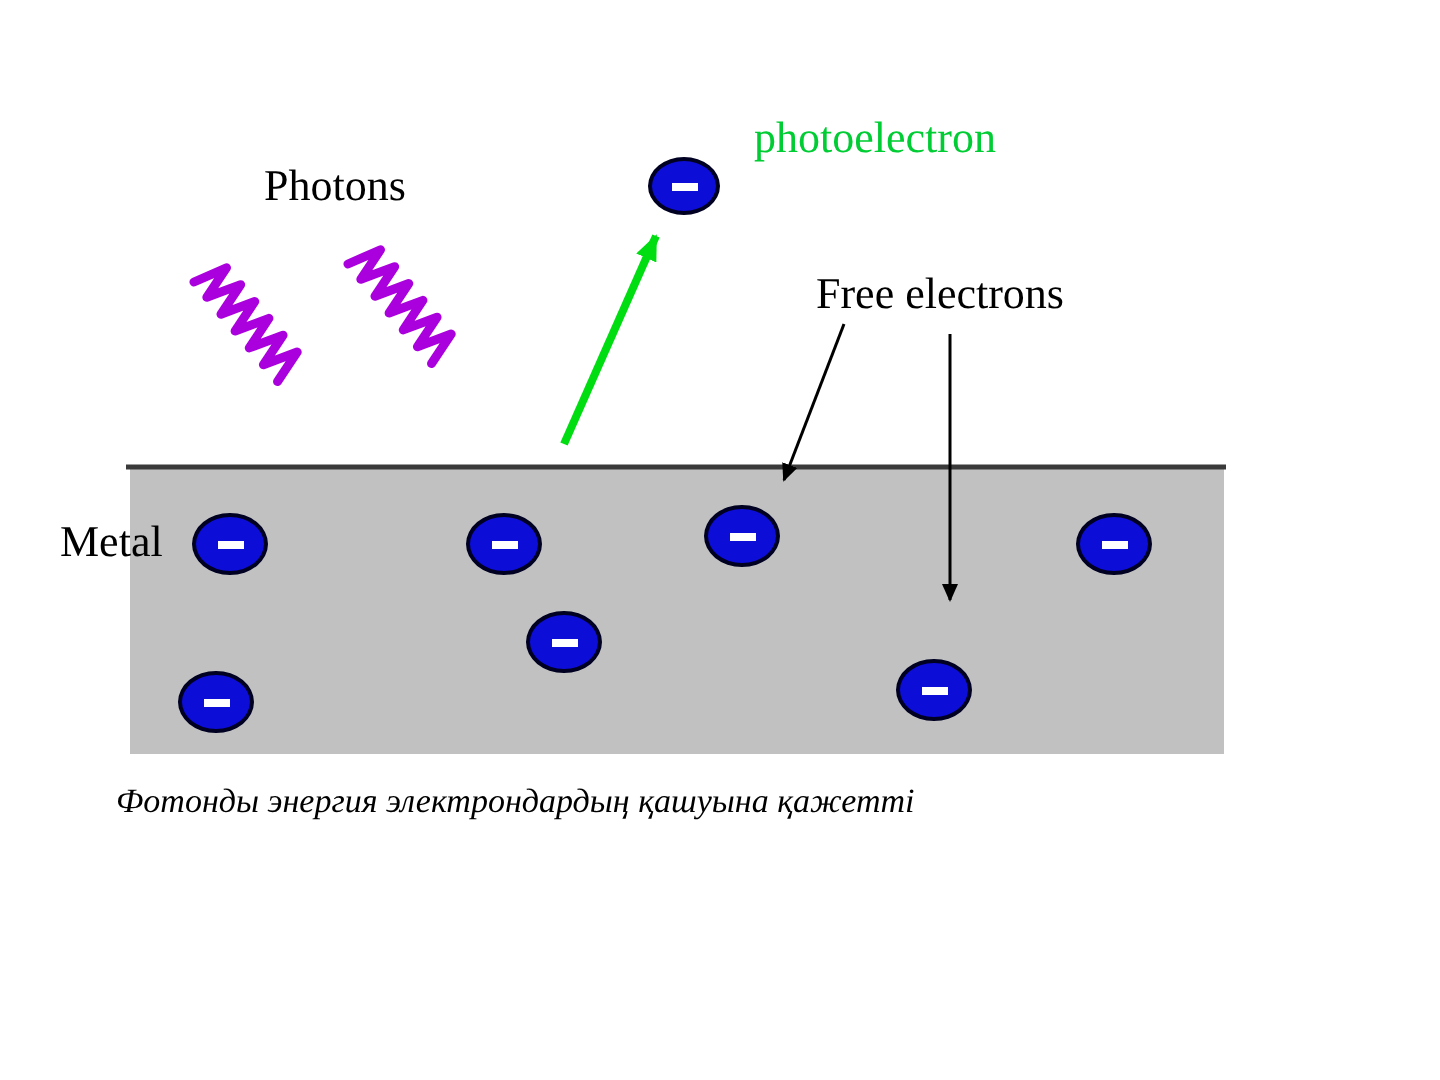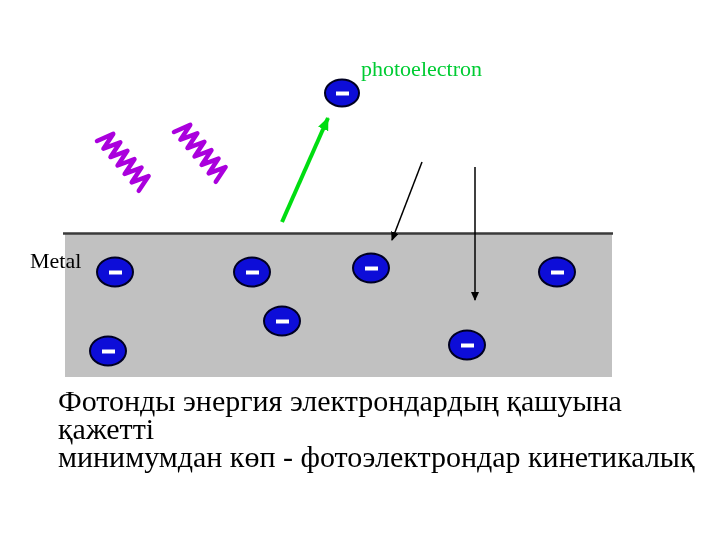--- a/index.html
+++ b/index.html
@@ -12,41 +12,42 @@
   }
   .overlay { position: absolute; left: 0; top: 0; }
   .label {
     position: absolute;
     color: #000000;
     font-size: 22px;
     line-height: 24px;
     white-space: nowrap;
   }
   .label.photons        { left: 132px; top: 81px; }
-  .label.photoelectron  { left: 361px; top: 57px; color: #00cc33; }
+  .label.photoelectron  { left: 377px; top: 57px; color: #00cc33; }
   .label.free-electrons { left: 408px; top: 135px; }
-  .label.metal          { left: 30px;  top: 249px; }
+  .label.metal          { left: 30px;  top: 259px; }
   .electron {
     position: absolute;
     width: 38px; height: 31px;
     background: #0d0dd8;
     border: 2px solid #000022;
     border-radius: 50%;
     transform: translate(-50%, -50%);
     display: flex; align-items: center; justify-content: center;
     box-sizing: border-box;
   }
   .electron.photo { width: 36px; height: 29px; }
   .minus { width: 13px; height: 4px; background: #ffffff; }
   .caption {
     position: absolute;
     left: 58px; top: 387px;
     color: #000000;
-    font-size: 30px;
+    font-size: 17px;
     line-height: 28px;
+    font-style: italic;
   }
 </style>
 </head>
 <body>
 
 <div class="stage">
 
   <svg class="overlay" width="720" height="540" viewBox="0 0 720 540">
     <defs>
       <path id="photon-zigzag" d="M0 0 L5 -17 L10 0 L16 -17 L21 0 L27 -17 L32 0 L38 -17 L43 0 L49 -17 L54 0 L60 -17 L65 0" fill="none" stroke="#aa00dd" stroke-width="4.5" stroke-linecap="round" stroke-linejoin="round"></path>
@@ -63,21 +64,23 @@
 
     <use href="#photon-zigzag" transform="translate(97,141) rotate(50)"></use>
     <use href="#photon-zigzag" transform="translate(174,132) rotate(50)"></use>
 
     <line x1="282" y1="222" x2="328" y2="118" stroke="#00dd11" stroke-width="4" marker-end="url(#ah-green)"></line>
 
     <line x1="422" y1="162" x2="392" y2="240" stroke="#000000" stroke-width="1.5" marker-end="url(#ah-black)"></line>
     <line x1="475" y1="167" x2="475" y2="300" stroke="#000000" stroke-width="1.5" marker-end="url(#ah-black)"></line>
   </svg>
 
+  <div class="label photons">Photons</div>
   <div class="label photoelectron">photoelectron</div>
+  <div class="label free-electrons">Free electrons</div>
   <div class="label metal">Metal</div>
 
   <div class="overlay">
       <div class="electron" style="left: 115px; top: 272px;">
         <div class="minus"></div>
       </div>
       <div class="electron" style="left: 252px; top: 272px;">
         <div class="minus"></div>
       </div>
       <div class="electron" style="left: 371px; top: 268px;">
@@ -95,16 +98,15 @@
       <div class="electron" style="left: 108px; top: 351px;">
         <div class="minus"></div>
       </div>
       <div class="electron photo" style="left: 342px; top: 93px;">
         <div class="minus"></div>
       </div>
     </div>
 
   <div class="caption">
     <div>Фотонды энергия электрондардың қашуына қажетті</div>
-    <div>минимумдан көп - фотоэлектрондар кинетикалық</div>
   </div>
 
 </div>
 
 </body></html>

